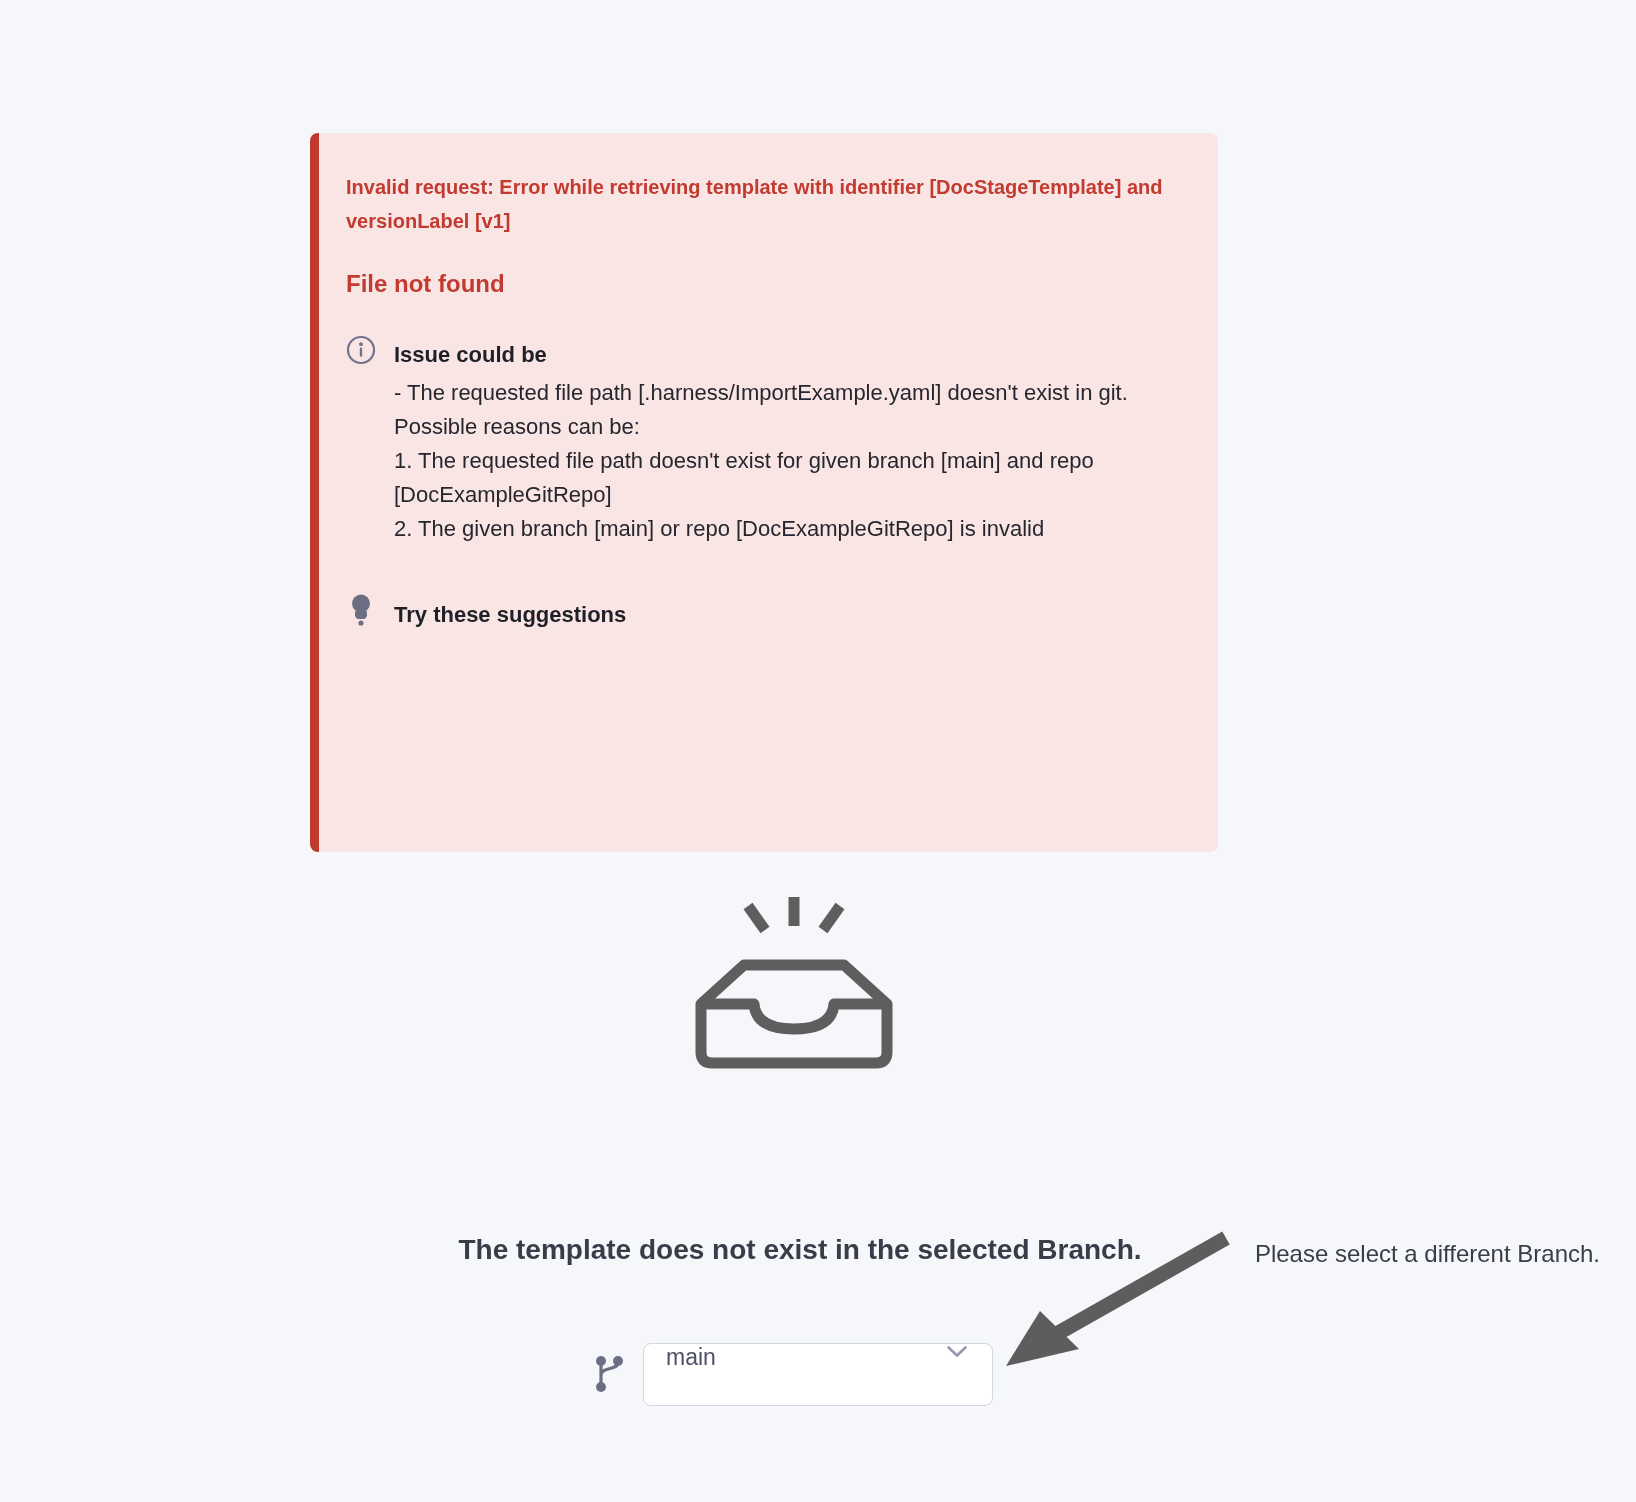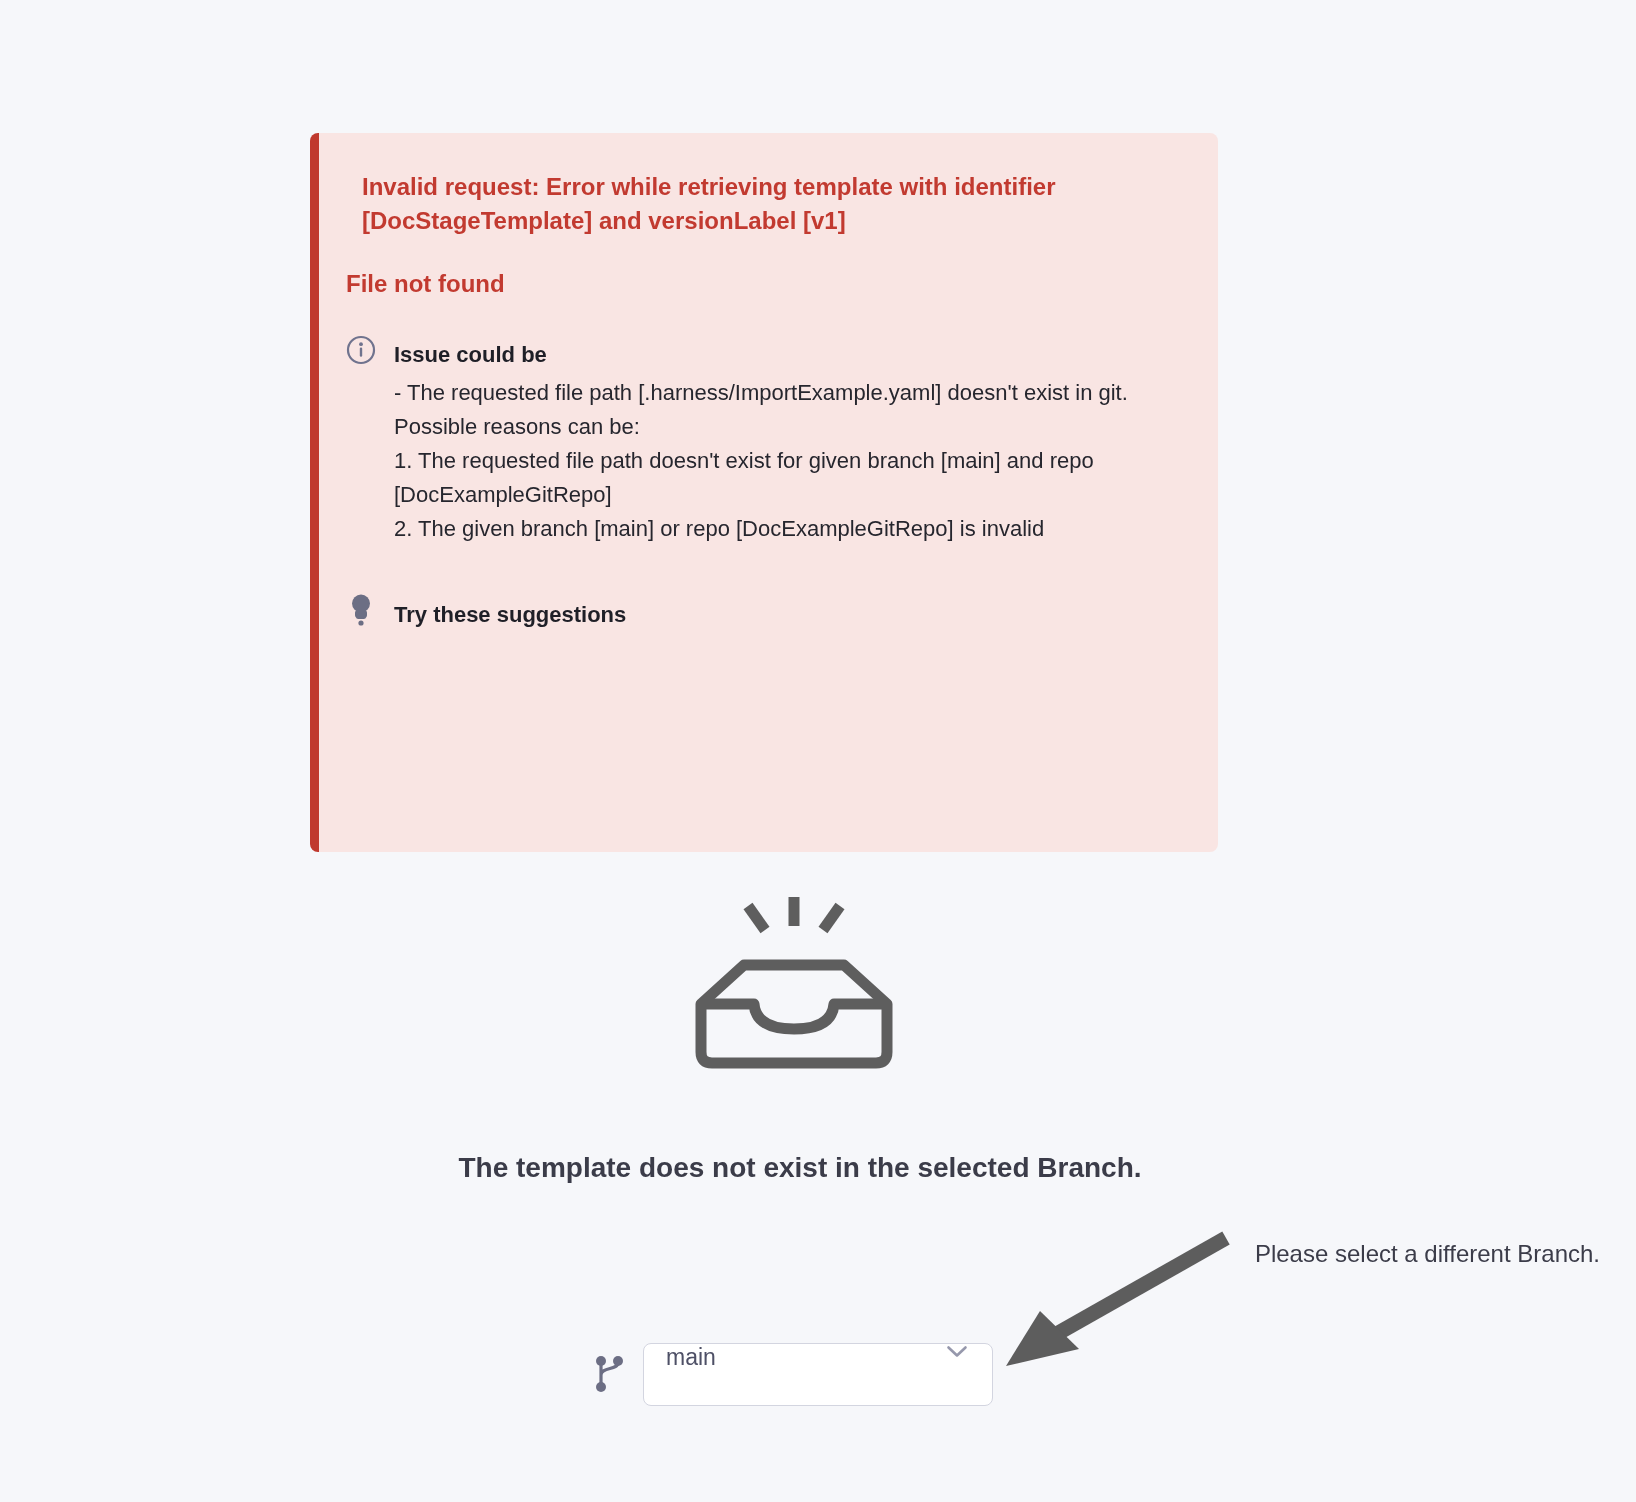--- a/index.html
+++ b/index.html
@@ -9,34 +9,34 @@
     font-family:"Liberation Sans",sans-serif;
     position:relative;overflow:hidden;
   }
   
   .banner{
     position:absolute;left:310px;top:133px;width:908px;height:719px;
     box-sizing:border-box;background:#f9e5e3;border-radius:8px;
     border-left:9px solid #c0392e;
     padding:37px 40px 0 27px;
   }
-  .banner-title{margin:0 16px 32px;font-size:24px;line-height:34px;font-weight:bold;color:#c23a30}
+  .banner-title{margin:0 0 32px;font-size:20px;line-height:34px;font-weight:bold;color:#c23a30}
   .banner-subtitle{margin:0 0 34px;font-size:24px;line-height:28px;font-weight:bold;color:#c23a30}
   .hint + .hint{margin-top:46px}
   .hint-head{display:flex;align-items:flex-end;gap:18px;height:36px}
   .hint-icon{width:30px;height:36px;display:flex;align-items:center;justify-content:center;flex:none}
   .hint-heading{font-size:22px;font-weight:bold;color:#1f1f27}
   .hint-body{
     margin:8px 0 0 48px;font-size:22px;line-height:34px;color:#26262e;
     white-space:pre-line;max-width:786px;
   }
   
   .inbox-icon{position:absolute;left:688px;top:893px}
   .msg-primary{
-    position:absolute;left:0;top:1152px;width:1600px;text-align:center;
+    position:absolute;left:0;top:1234px;width:1600px;text-align:center;
     font-size:28px;font-weight:bold;color:#3b3c49;margin:0;
   }
   .msg-secondary{
     position:absolute;left:0;top:1240px;width:1600px;text-align:right;
     font-size:24px;font-weight:normal;color:#3b3c49;margin:0;
   }
   .branch-icon{position:absolute;left:594px;top:1353px}
   .branch-select{
     position:absolute;left:643px;top:1343px;width:350px;height:63px;
     box-sizing:border-box;background:#ffffff;

